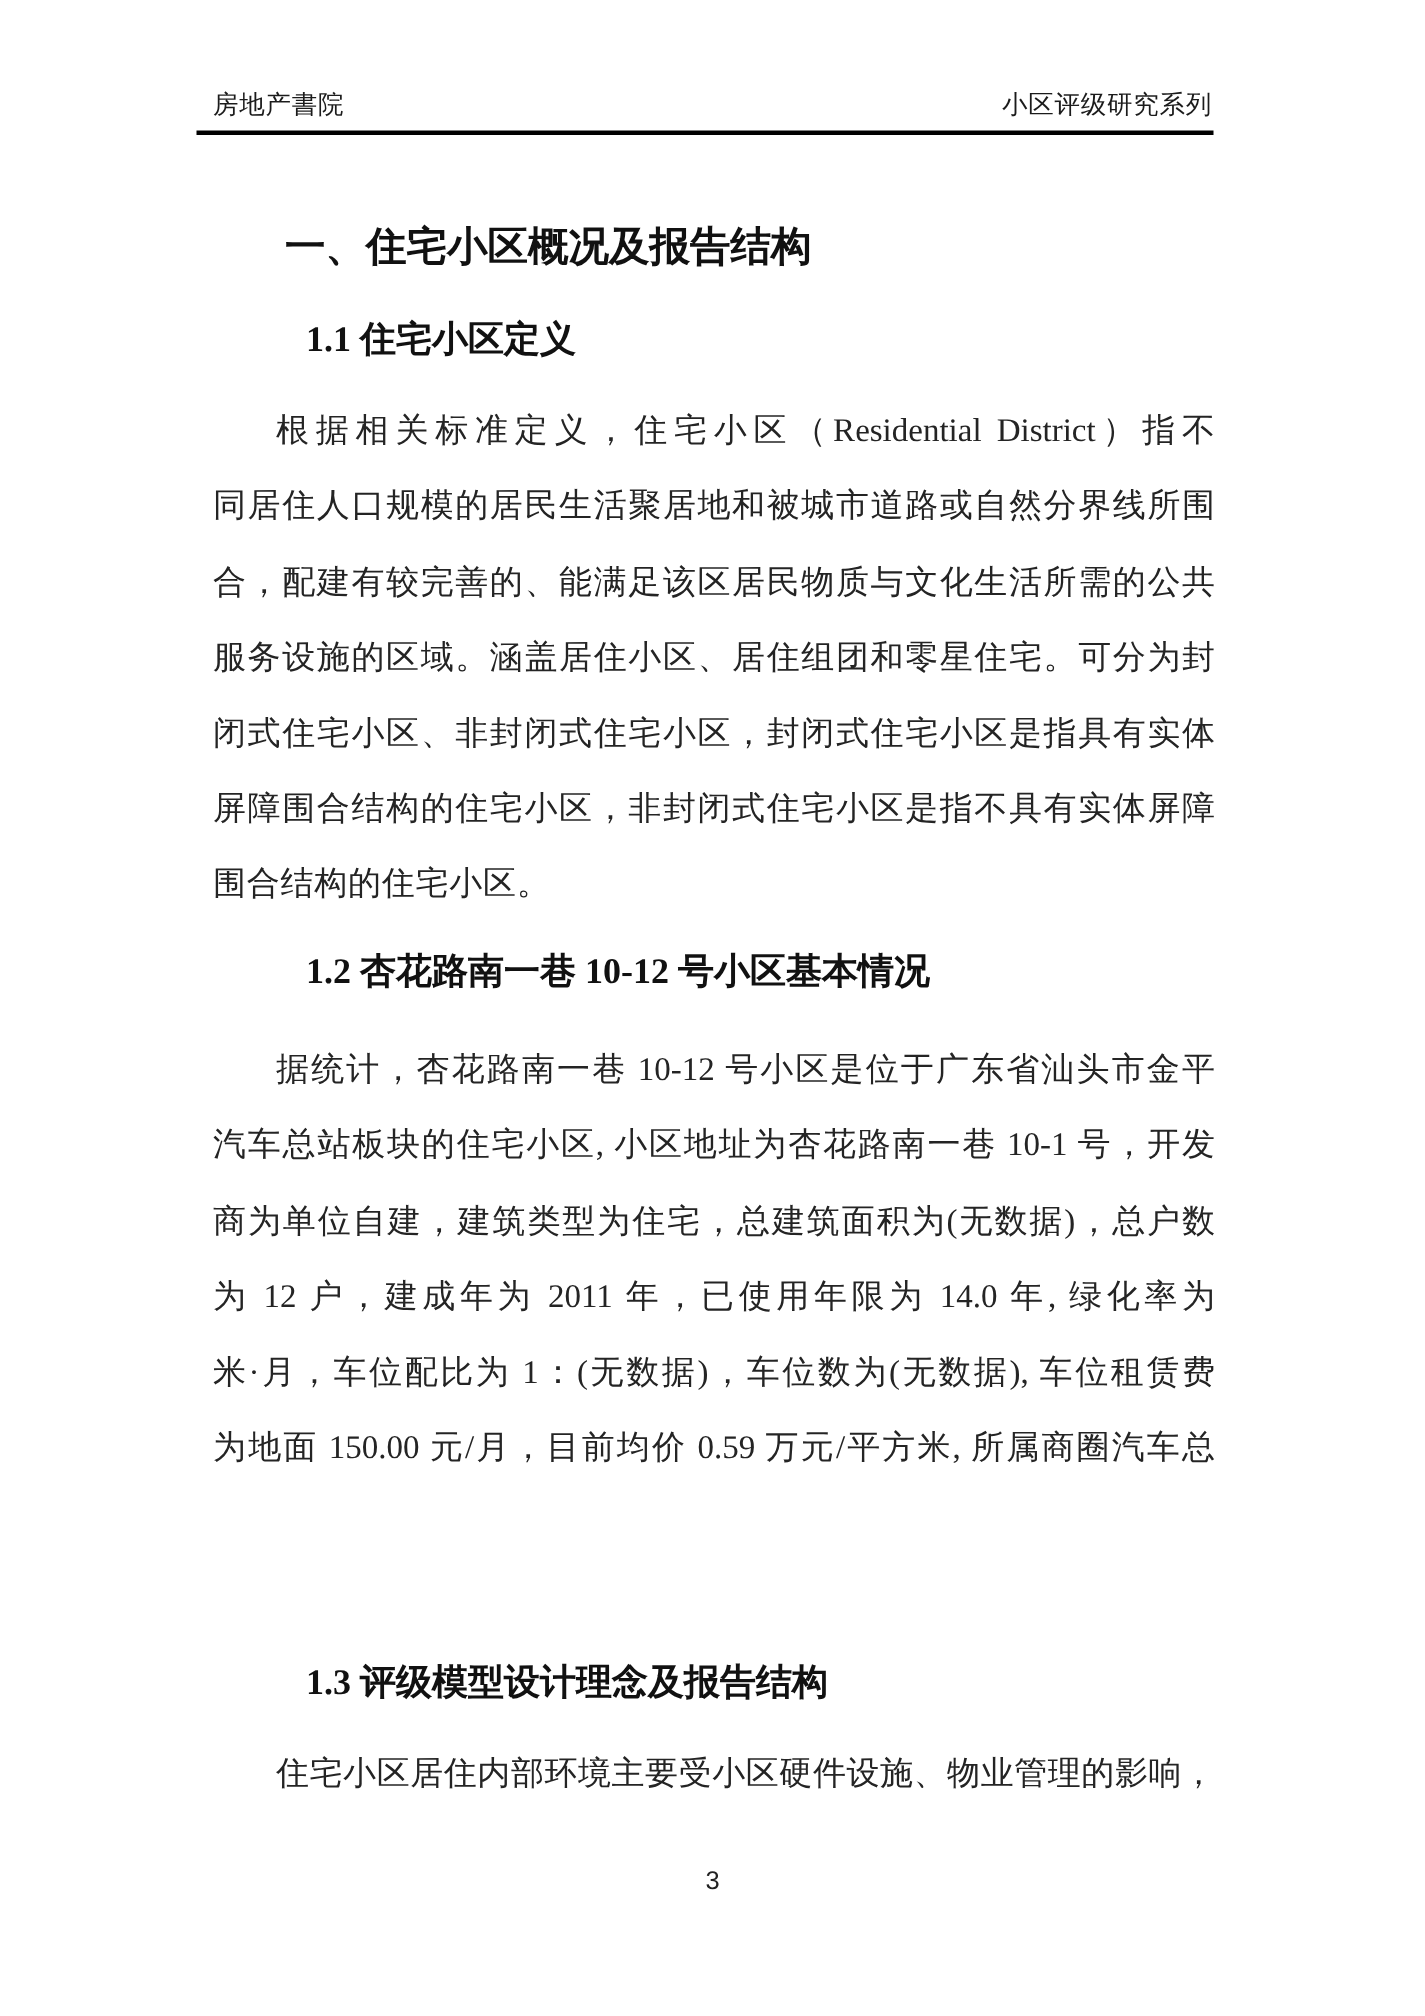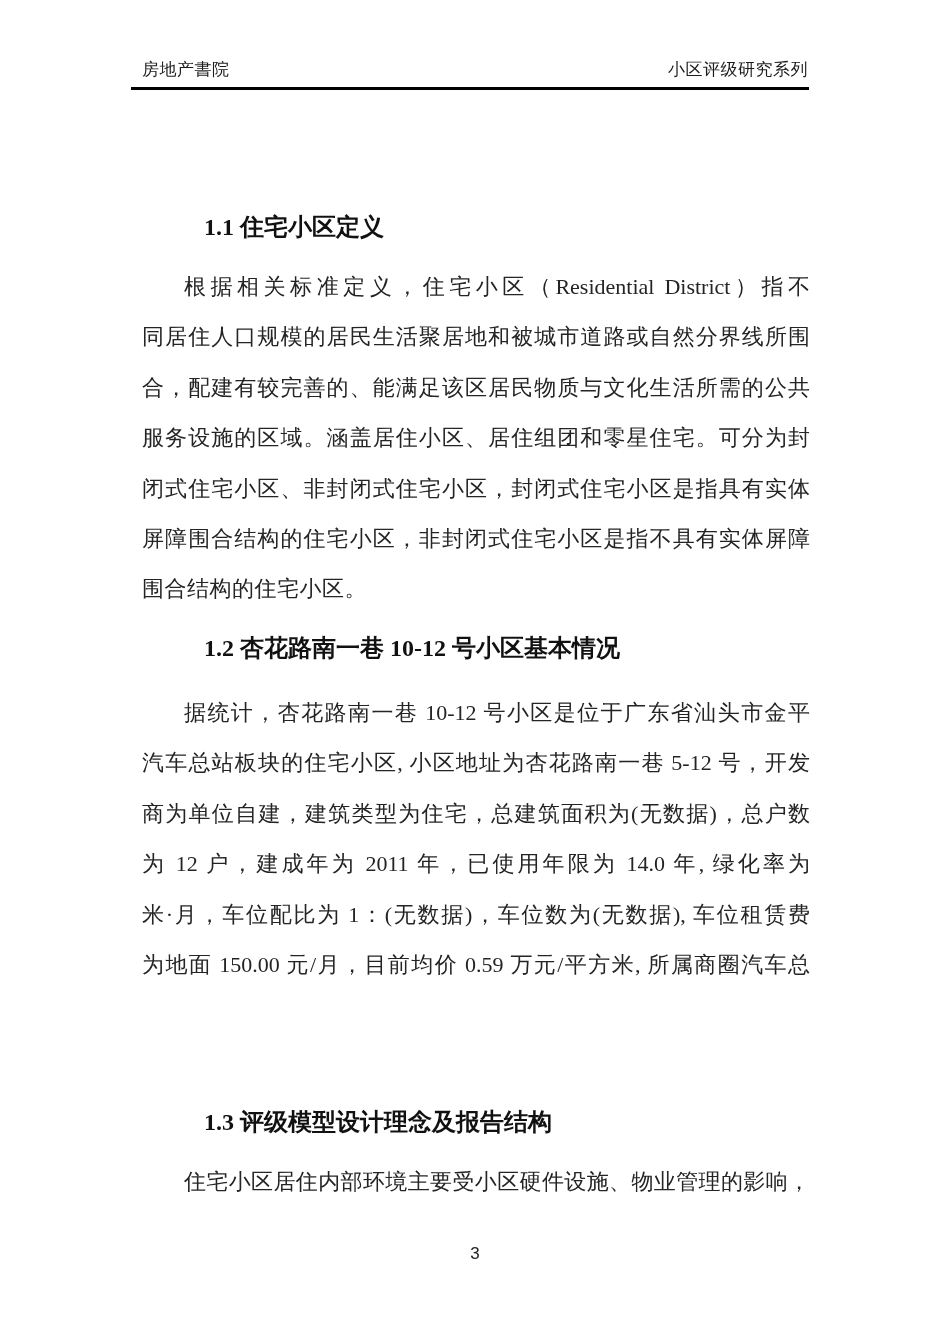--- a/index.html
+++ b/index.html
@@ -64,36 +64,37 @@
 <body>
 
 <div class="page">
 
   <div class="header">
     <span>房地产書院</span>
     <span>小区评级研究系列</span>
   </div>
   <div class="header-rule"></div>
 
+  <h1 class="doc-title">一、住宅小区概况及报告结构</h1>
 
   <h2 class="sec" id="h11">1.1 住宅小区定义</h2>
   <div class="para" id="p1">
     <div class="line first">根据相关标准定义，住宅小区（Residential District）指不</div>
     <div class="line">同居住人口规模的居民生活聚居地和被城市道路或自然分界线所围</div>
     <div class="line">合，配建有较完善的、能满足该区居民物质与文化生活所需的公共</div>
     <div class="line">服务设施的区域。涵盖居住小区、居住组团和零星住宅。可分为封</div>
     <div class="line">闭式住宅小区、非封闭式住宅小区，封闭式住宅小区是指具有实体</div>
     <div class="line">屏障围合结构的住宅小区，非封闭式住宅小区是指不具有实体屏障</div>
     <div class="line last">围合结构的住宅小区。</div>
   </div>
 
   <h2 class="sec" id="h12">1.2 杏花路南一巷 10-12 号小区基本情况</h2>
   <div class="para" id="p2">
     <div class="line first">据统计，杏花路南一巷 10-12 号小区是位于广东省汕头市金平</div>
-    <div class="line">汽车总站板块的住宅小区, 小区地址为杏花路南一巷 5-12 号，开发</div>
+    <div class="line">汽车总站板块的住宅小区, 小区地址为杏花路南一巷 10-1 号，开发</div>
     <div class="line">商为单位自建，建筑类型为住宅，总建筑面积为(无数据)，总户数</div>
     <div class="line">为 12 户，建成年为 2011 年，已使用年限为 14.0 年, 绿化率为</div>
     <div class="line">米·月，车位配比为 1：(无数据)，车位数为(无数据), 车位租赁费</div>
     <div class="line">为地面 150.00 元/月，目前均价 0.59 万元/平方米, 所属商圈汽车总</div>
   </div>
 
   <h2 class="sec" id="h13">1.3 评级模型设计理念及报告结构</h2>
   <div class="para" id="p3">
     <div class="line first">住宅小区居住内部环境主要受小区硬件设施、物业管理的影响，</div>
   </div>

